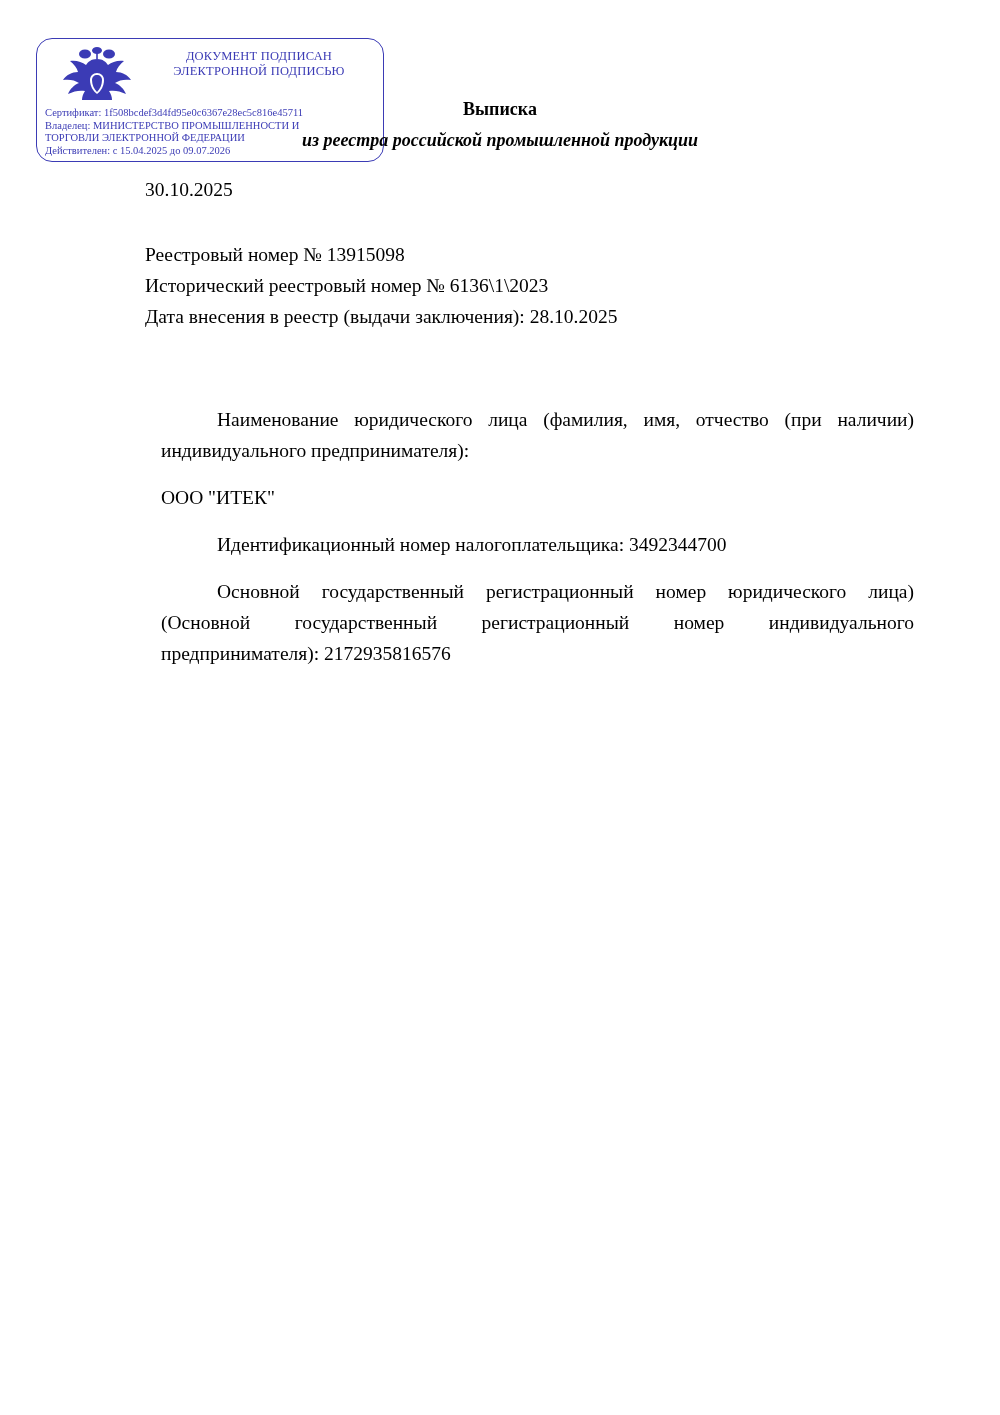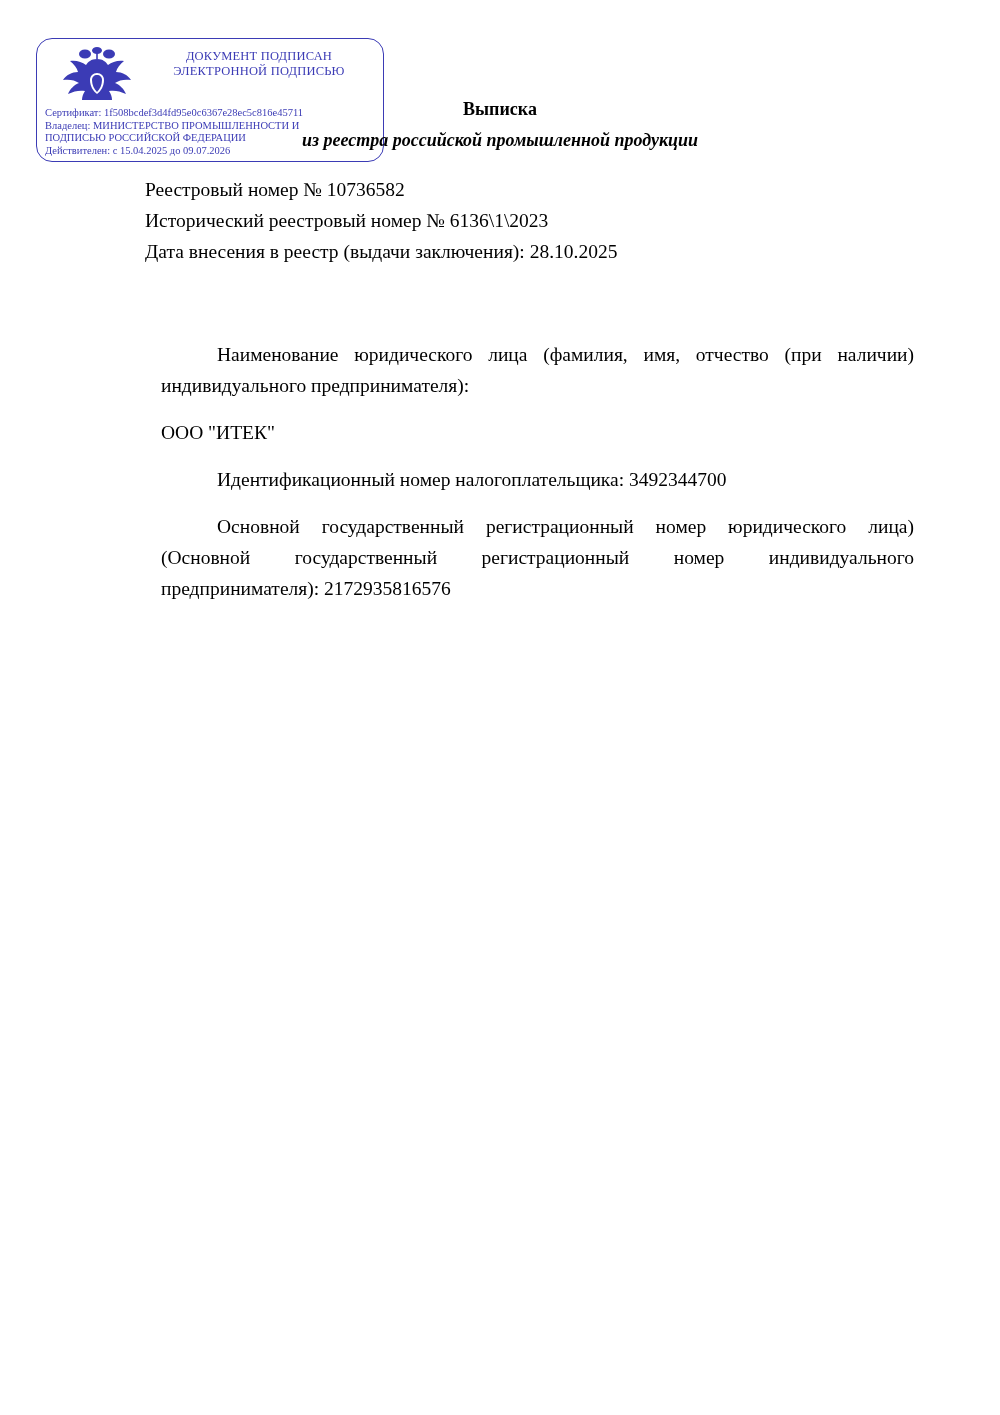--- a/index.html
+++ b/index.html
@@ -128,35 +128,36 @@
       </g>
     </svg>
   </div>
   <div class="stamp-title">
     <div>ДОКУМЕНТ ПОДПИСАН</div>
     <div>ЭЛЕКТРОННОЙ ПОДПИСЬЮ</div>
   </div>
   <div class="stamp-body">
     <div>Сертификат: 1f508bcdef3d4fd95e0c6367e28ec5c816e45711</div>
     <div>Владелец: МИНИСТЕРСТВО ПРОМЫШЛЕННОСТИ И</div>
-    <div>ПОДПИСЬЮ РОССИЙСКОЙ ФЕДЕРАЦИИ</div>
+    <div>ТОРГОВЛИ ЭЛЕКТРОННОЙ ФЕДЕРАЦИИ</div>
     <div>Действителен: с 15.04.2025 до 09.07.2026</div>
   </div>
 </div>
 
 <div class="doc-title">
   <span>Выписка</span>
   <span class="line2">из реестра российской промышленной продукции</span>
 </div>
 
 <div class="content">
 
+  <p class="date-line">30.10.2025</p>
 
   <div class="reg-block">
-    <p>Реестровый номер № 10736582</p>
+    <p>Реестровый номер № 13915098</p>
     <p>Исторический реестровый номер № 6136\1\2023</p>
     <p>Дата внесения в реестр (выдачи заключения): 28.10.2025</p>
   </div>
 
   <div class="spacer-lg"></div>
 
   <p class="para">Наименование юридического лица (фамилия, имя, отчество (при наличии) индивидуального предпринимателя):</p>
   <p class="para no-indent">ООО "ИТЕК"</p>
   <p class="para">Идентификационный номер налогоплательщика: 3492344700</p>
   <p class="para">Основной государственный регистрационный номер юридического лица) (Основной государственный регистрационный номер индивидуального предпринимателя): 2172935816576</p>

